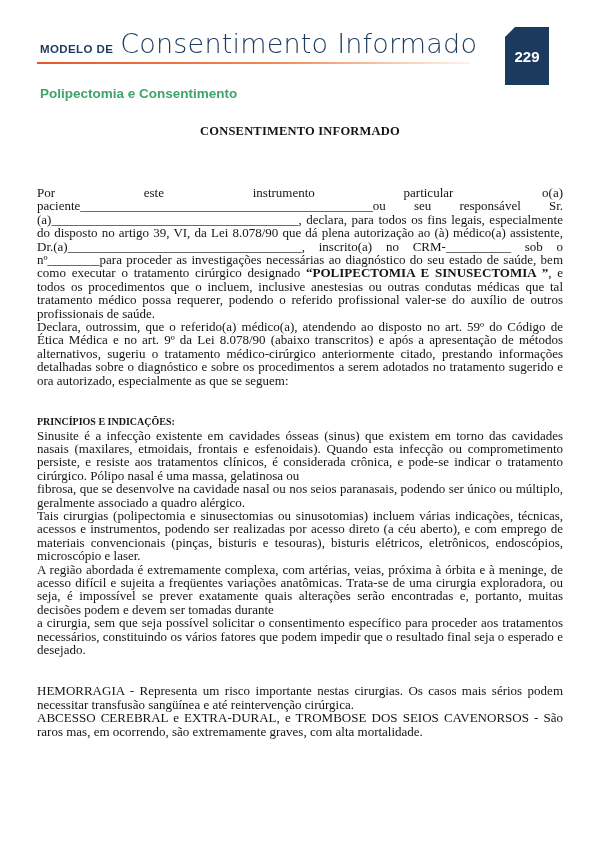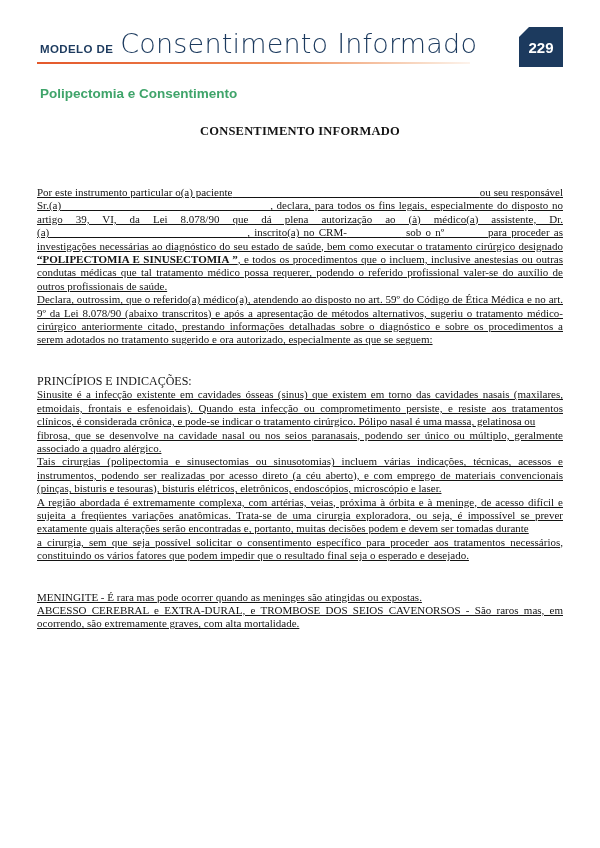--- a/index.html
+++ b/index.html
@@ -44,27 +44,26 @@
     top: 62px;
     width: 433px;
     height: 2px;
     background: linear-gradient(to right, var(--orange) 0%, #ee8a54 55%, #f9ddc9 90%, #fdf3ec 100%);
   }
   .page-badge {
     position: absolute;
     left: 505px;
     top: 27px;
     width: 44px;
-    height: 40px;
+    height: 58px;
     background: var(--navy);
     clip-path: polygon(10px 0, 100% 0, 100% 100%, 0 100%, 0 10px);
     display: flex;
     align-items: center;
     justify-content: center;
-    margin-left: 14px;
   }
   .page-badge span {
     font-family: "Liberation Sans", sans-serif;
     font-weight: 700;
     font-size: 15px;
     color: #ffffff;
   }
   .subtitle {
     position: absolute;
     left: 40px;
@@ -84,29 +83,28 @@
   }
   .doc-title {
     font-size: 12.5px;
     font-weight: 700;
     text-align: center;
     letter-spacing: 0.2px;
     margin-bottom: 47px;
   }
   .doc section + section { margin-top: 28px; }
   .doc h2 {
-    font-size: 12px;
+    font-size: 10px;
     line-height: 13.4px;
-    font-weight: 400;
+    font-weight: 700;
   }
   .doc p {
-    font-size: 11px;
+    font-size: 13px;
     line-height: 13.4px;
     text-align: justify;
-    text-decoration: underline;
   }
 </style>
 </head>
 <body>
 
 <div class="page">
 
   <header>
     <div class="brand-row">
       <span class="kicker">MODELO DE</span>
@@ -126,19 +124,19 @@
           <p><span>Por este instrumento particular o(a) paciente</span><span>_____________________________________________</span><span>ou seu responsável Sr.(a)</span><span>______________________________________</span><span>, declara, para todos os fins legais, especialmente do disposto no artigo 39, VI, da Lei 8.078/90 que dá plena autorização ao (à) médico(a) assistente, Dr.(a)</span><span>____________________________________</span><span>, inscrito(a) no CRM-</span><span>__________</span><span> sob o nº</span><span>________</span><span>para proceder as investigações necessárias ao diagnóstico do seu estado de saúde, bem como executar o tratamento cirúrgico designado </span><span style="font-weight: 700;">“POLIPECTOMIA E SINUSECTOMIA ”</span><span>, e todos os procedimentos que o incluem, inclusive anestesias ou outras condutas médicas que tal tratamento médico possa requerer, podendo o referido profissional valer-se do auxílio de outros profissionais de saúde.</span></p>
           <p><span>Declara, outrossim, que o referido(a) médico(a), atendendo ao disposto no art. 59º do Código de Ética Médica e no art. 9º da Lei 8.078/90 (abaixo transcritos) e após a apresentação de métodos alternativos, sugeriu o tratamento médico-cirúrgico anteriormente citado, prestando informações detalhadas sobre o diagnóstico e sobre os procedimentos a serem adotados no tratamento sugerido e ora autorizado, especialmente as que se seguem:</span></p>
         </section>
         <section>
           <h2>PRINCÍPIOS E INDICAÇÕES:</h2>
           <p><span>Sinusite é a infecção existente em cavidades ósseas (sinus) que existem em torno das cavidades nasais (maxilares, etmoidais, frontais e esfenoidais). Quando esta infecção ou comprometimento persiste, e resiste aos tratamentos clínicos, é considerada crônica, e pode-se indicar o tratamento cirúrgico. Pólipo nasal é uma massa, gelatinosa ou</span><br><span>fibrosa, que se desenvolve na cavidade nasal ou nos seios paranasais, podendo ser único ou múltiplo, geralmente associado a quadro alérgico.</span></p>
           <p><span>Tais cirurgias (polipectomia e sinusectomias ou sinusotomias) incluem várias indicações, técnicas, acessos e instrumentos, podendo ser realizadas por acesso direto (a céu aberto), e com emprego de materiais convencionais (pinças, bisturis e tesouras), bisturis elétricos, eletrônicos, endoscópios, microscópio e laser.</span></p>
           <p><span>A região abordada é extremamente complexa, com artérias, veias, próxima à órbita e à meninge, de acesso difícil e sujeita a freqüentes variações anatômicas. Trata-se de uma cirurgia exploradora, ou seja, é impossível se prever exatamente quais alterações serão encontradas e, portanto, muitas decisões podem e devem ser tomadas durante</span><br><span>a cirurgia, sem que seja possível solicitar o consentimento específico para proceder aos tratamentos necessários, constituindo os vários fatores que podem impedir que o resultado final seja o esperado e desejado.</span></p>
         </section>
         <section>
-          <p><span>MENINGITE - É rara mas pode ocorrer quando as meninges são atingidas ou expostas.</span></p>
+          <p><span>HEMORRAGIA - Representa um risco importante nestas cirurgias. Os casos mais sérios podem necessitar transfusão sangüínea e até reintervenção cirúrgica.</span></p>
           <p><span>ABCESSO CEREBRAL e EXTRA-DURAL, e TROMBOSE DOS SEIOS CAVENORSOS - São raros mas, em ocorrendo, são extremamente graves, com alta mortalidade.</span></p>
         </section>
       </div>
   </main>
 
 </div>
 
 </body></html>

